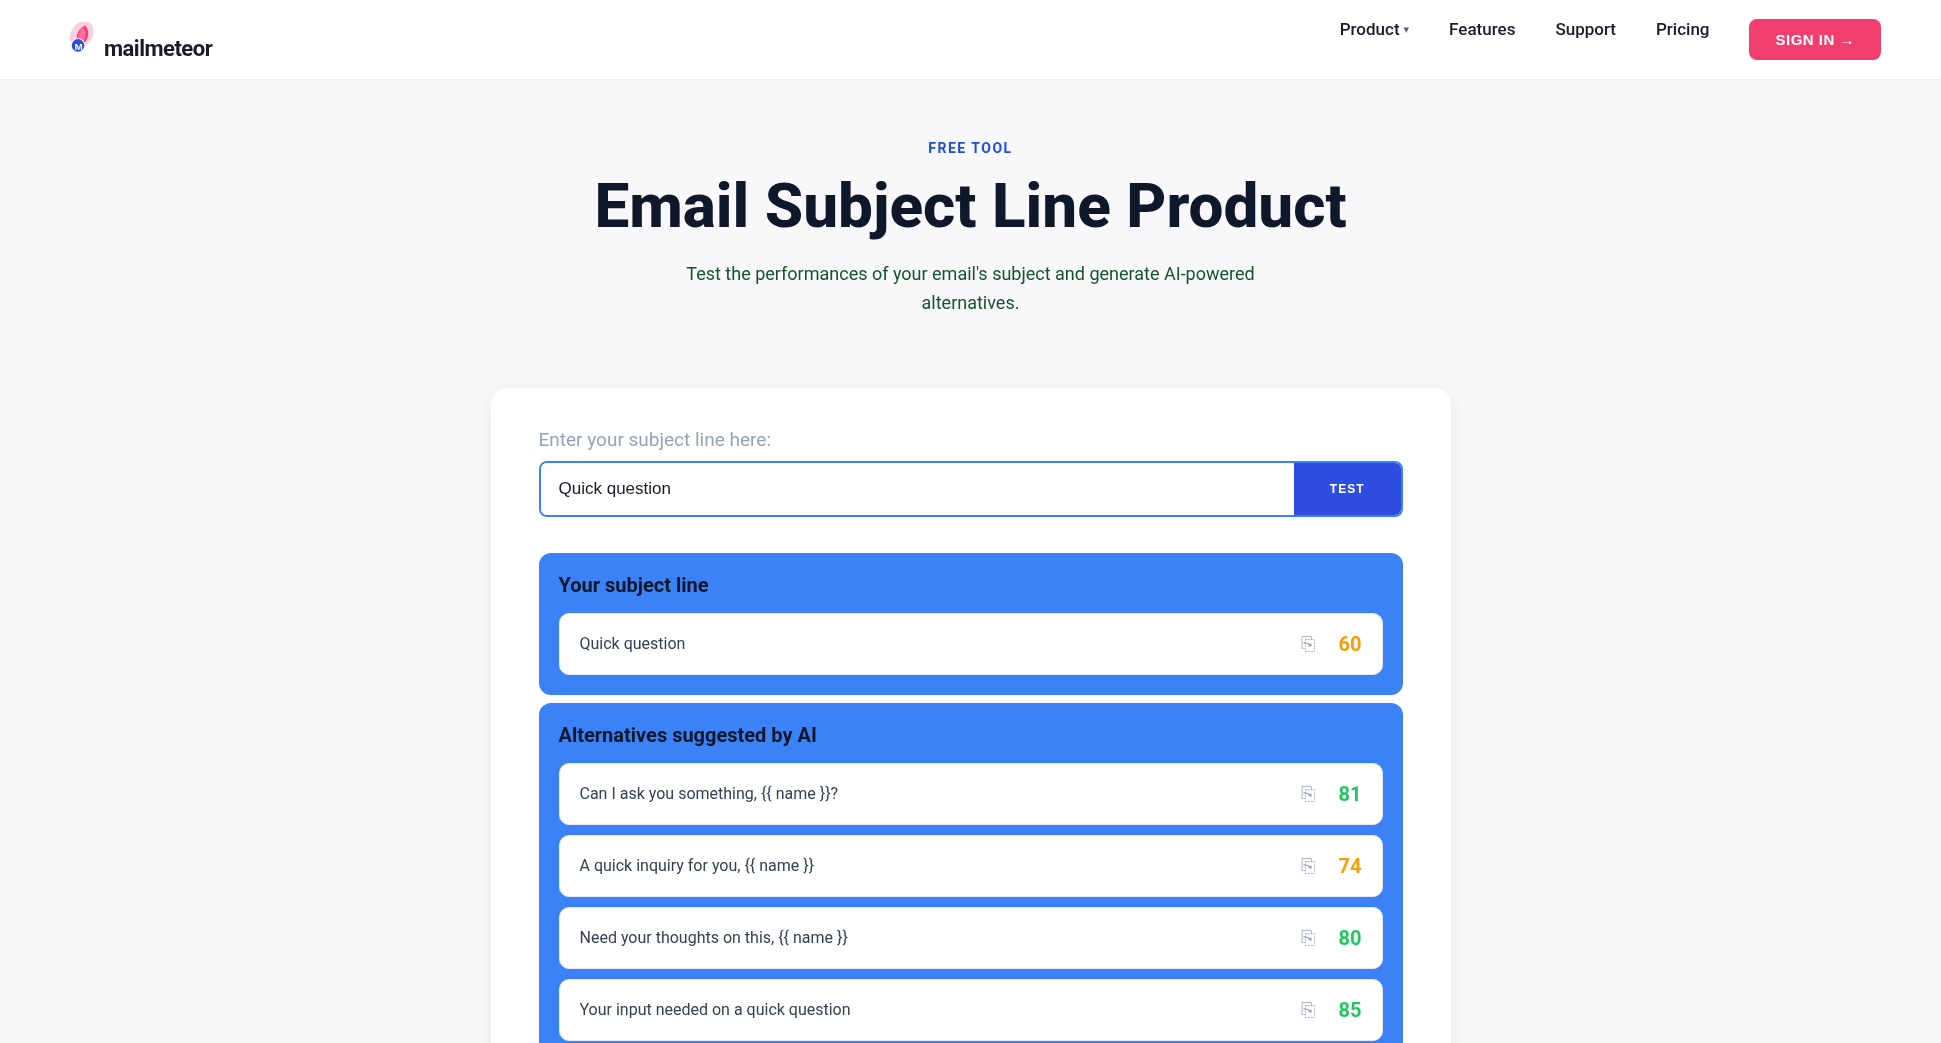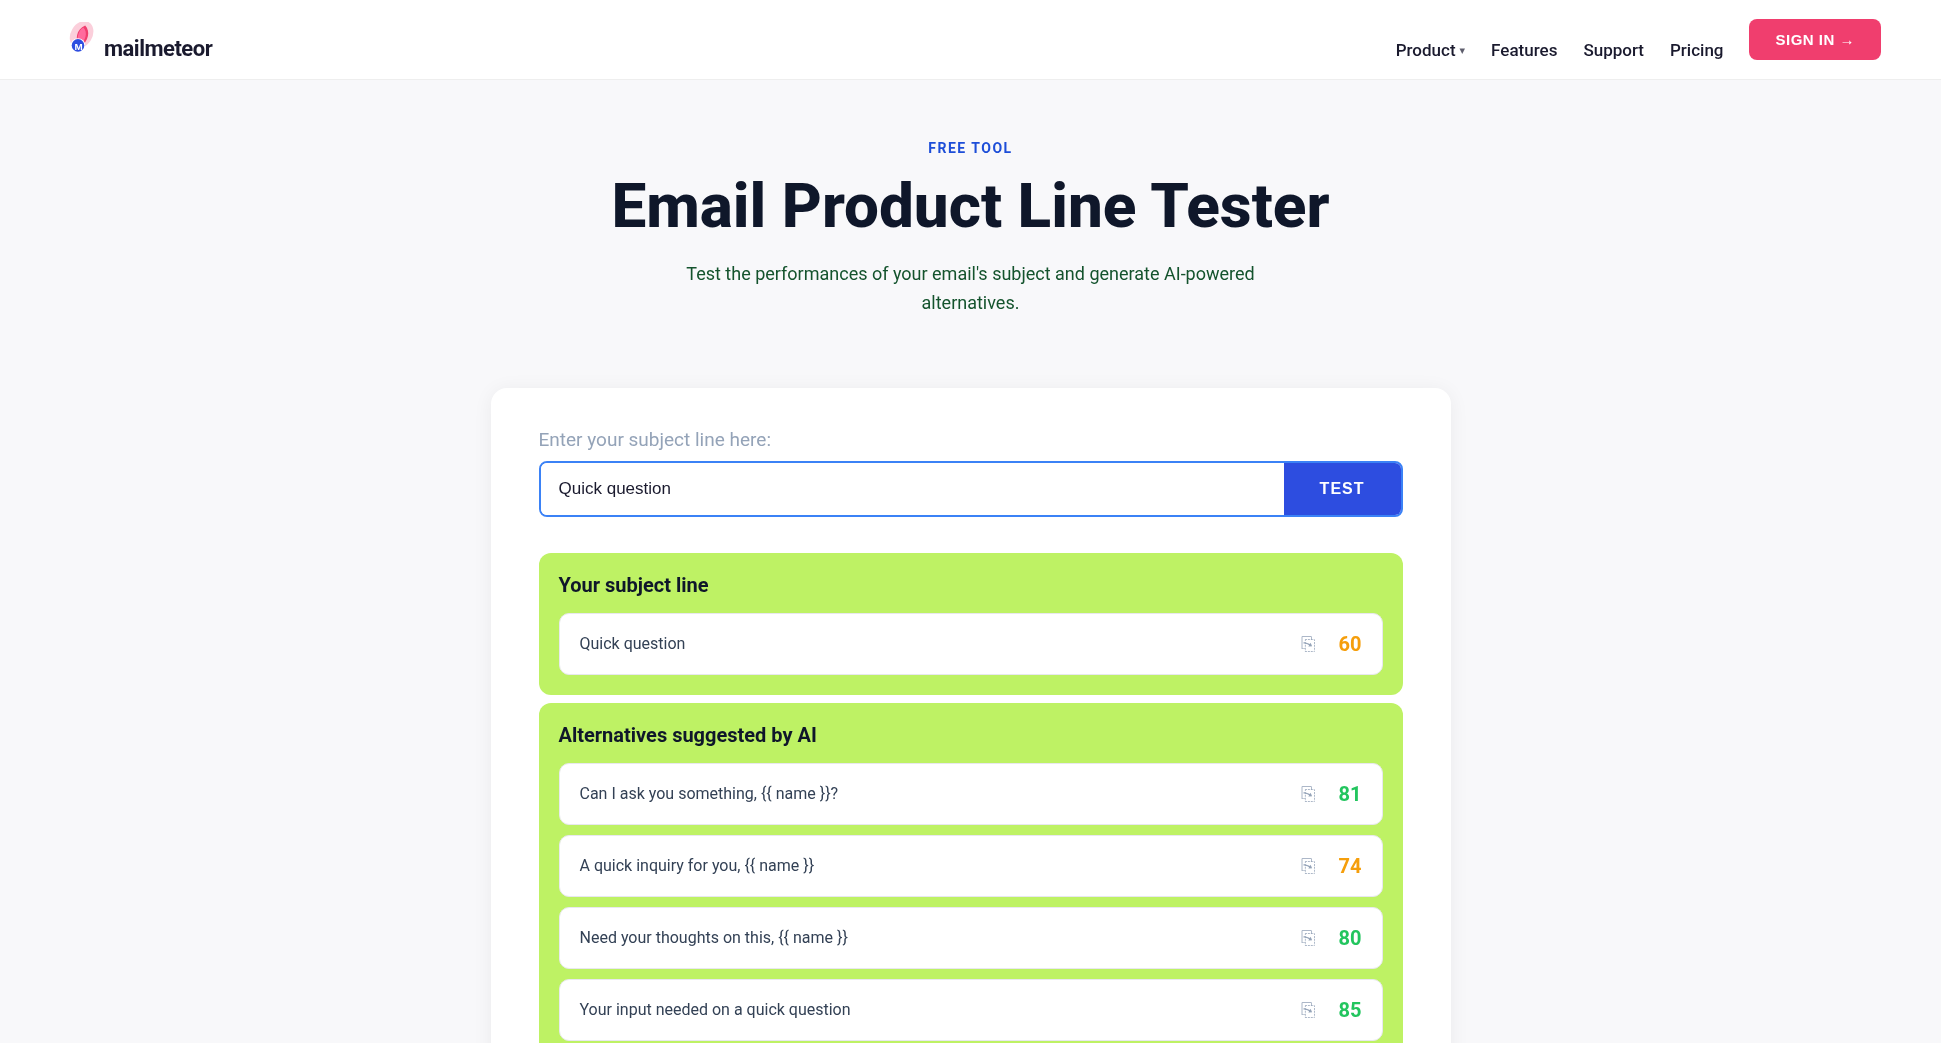--- a/index.html
+++ b/index.html
@@ -32,22 +32,22 @@
       letter-spacing: -0.5px;
       margin-top: 18px;
     }
     .logo-icon {
       width: 36px;
       height: 36px;
       position: relative;
     }
     .nav-links {
       display: flex;
-      align-items: flex-end;
-      gap: 26px;
+      align-items: flex-start;
+      gap: 40px;
     }
     .nav-link {
       font-size: 17px;
       color: #1a1a2e;
       text-decoration: none;
       font-weight: 500;
       cursor: pointer;
       display: flex;
       align-items: center;
       gap: 4px;
@@ -130,21 +130,21 @@
       font-size: 17px;
       padding: 16px 18px;
       color: #1a1a2e;
       background: #fff;
     }
     .test-btn {
       background: #2d4de0;
       color: #fff;
       border: none;
       padding: 12px 36px;
-      font-size: 16px;
+      font-size: 12px;
       font-weight: 700;
       letter-spacing: 1px;
       cursor: pointer;
     }
 
     
     .section-title {
       font-size: 20px;
       font-weight: 700;
       color: #0f172a;
@@ -183,21 +183,21 @@
     .score {
       font-size: 20px;
       font-weight: 700;
       min-width: 32px;
       text-align: right;
     }
     .score-orange { color: #f59e0b; }
     .score-green { color: #22c55e; }
 
     .bg-section {
-      background: #bef264;
+      background: #3b82f6;
       border-radius: 12px;
       padding: 20px 20px 10px;
       margin-bottom: 8px;
     }
   </style>
 </head>
 <body>
 
 <nav>
   <div class="logo-wrap">
@@ -226,21 +226,21 @@
     </a>
     <a class="nav-link">
       <span>Pricing</span>
     </a>
     <button class="sign-in-btn">SIGN IN →</button>
   </div>
 </nav>
 
 <section class="hero">
   <div class="free-tool-label">FREE TOOL</div>
-  <h1 class="hero-title">Email Product Line Tester</h1>
+  <h1 class="hero-title">Email Subject Line Product</h1>
   <p class="hero-subtitle">Test the performances of your email's subject and generate AI-powered alternatives.</p>
 </section>
 
 <div class="tool-card">
 
   <div>
     <div class="input-label">Enter your subject line here:</div>
     <div class="input-row">
       <input class="subject-input" value="Quick question" type="text" placeholder="Quick question" style="">
       <button class="test-btn">TEST</button>

